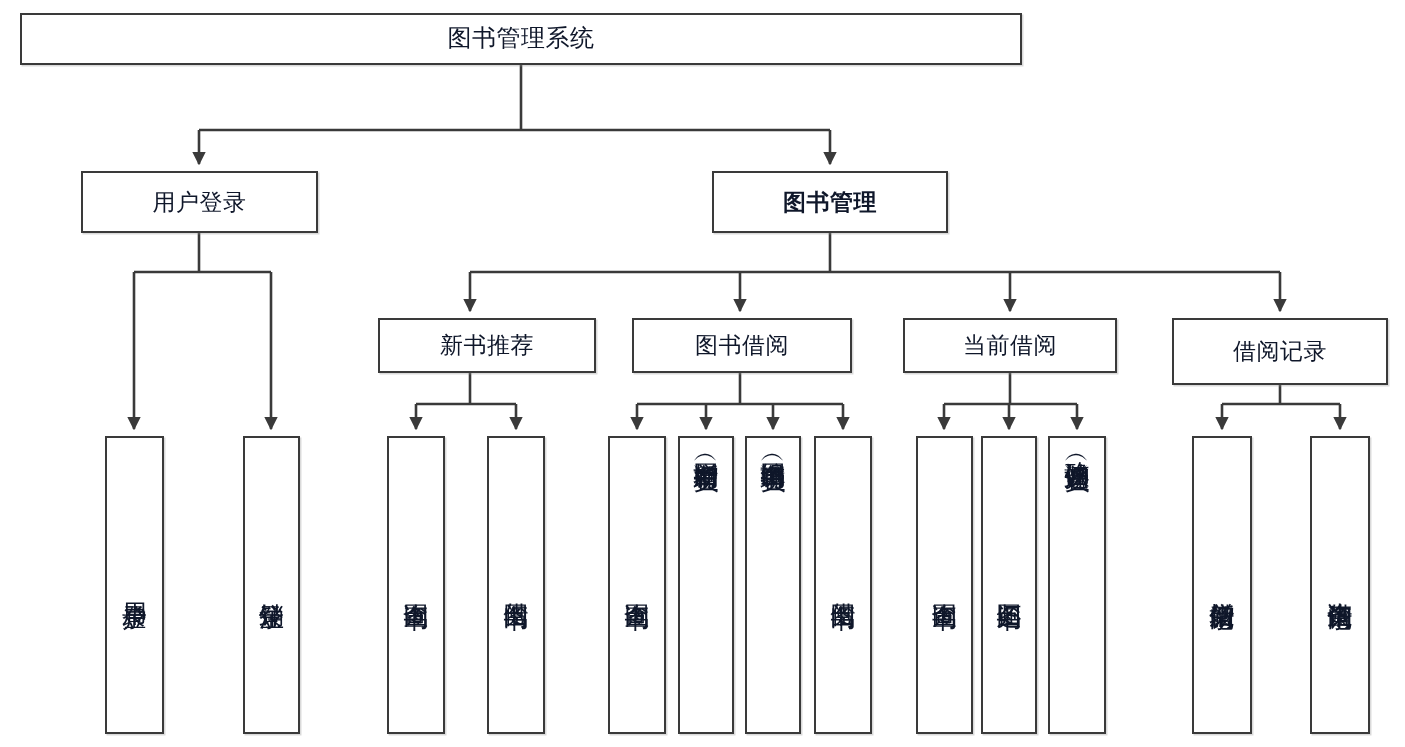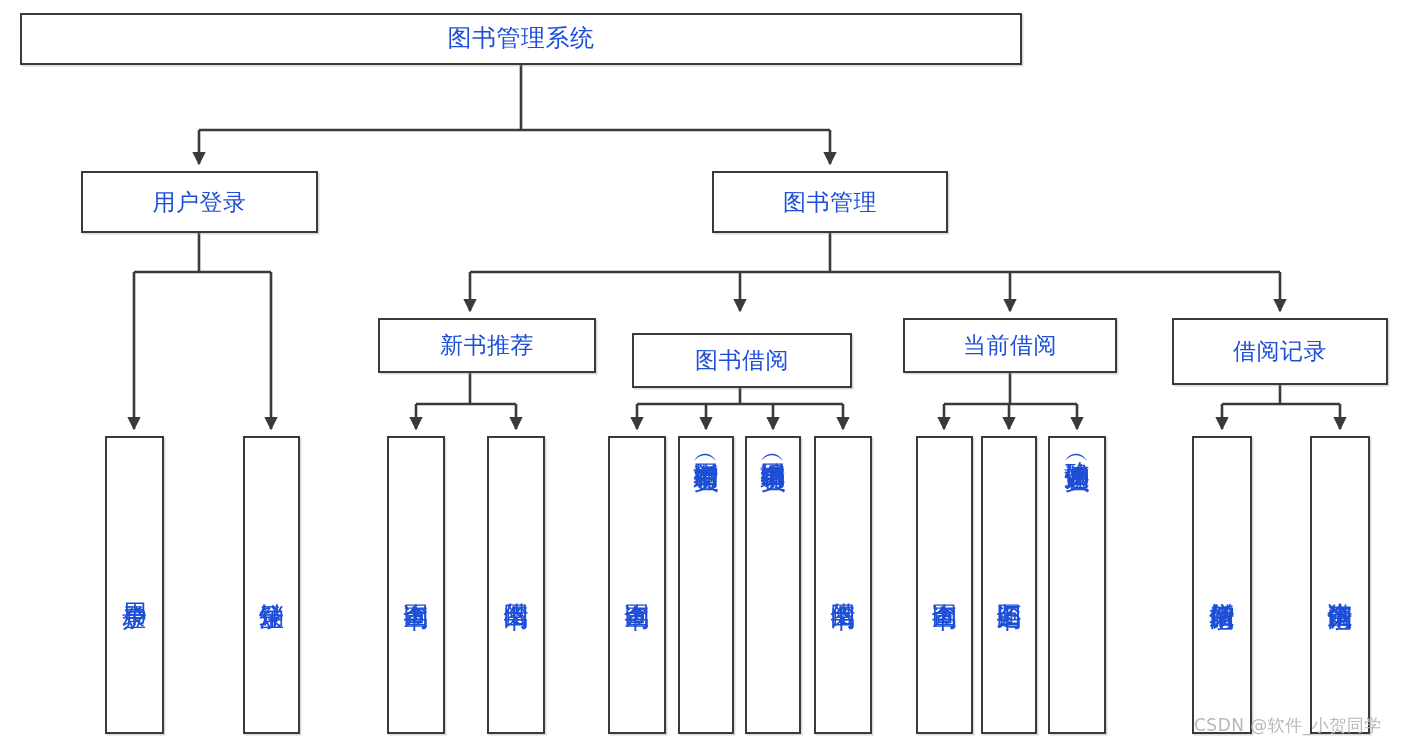--- a/index.html
+++ b/index.html
@@ -25,21 +25,21 @@
     height: 747px;
   }
   .node {
     position: absolute;
     box-sizing: border-box;
     border: 2.5px solid #3a3a3a;
     background: #ffffff;
     display: flex;
     align-items: center;
     justify-content: center;
-    color: #1d4ed8;
+    color: #0f172a;
     box-shadow: 1.5px 1.5px 0 rgba(150,150,150,0.35);
   }
   .node .label {
     white-space: pre;
     line-height: 1.05;
     letter-spacing: 0.5px;
   }
   
   .node.h .label {
     font-size: 23px;
@@ -127,28 +127,28 @@
     </g>
   </svg>
 
   <div class="node h root" style="left:20px; top:13px; width:1002px; height:52px;">
     <span class="label">图书管理系统</span>
   </div>
 
   <div class="node h" style="left:81px; top:171px; width:237px; height:62px;">
     <span class="label">用户登录</span>
   </div>
-  <div class="node h" style="left:712px; top:171px; width:236px; height:62px;">
+  <div class="node h" style="left:712px; top:171px; width:236px; height:62px;font-weight:bold;">
     <span class="label">图书管理</span>
   </div>
 
   <div class="node h" style="left:362px; top:318px; width:218px; height:55px;margin-left:16px;">
     <span class="label">新书推荐</span>
   </div>
-  <div class="node h" style="left:632px; top:318px; width:220px; height:55px;margin-top:15px;">
+  <div class="node h" style="left:632px; top:318px; width:220px; height:55px;">
     <span class="label">图书借阅</span>
   </div>
   <div class="node h" style="left:903px; top:318px; width:214px; height:55px;">
     <span class="label">当前借阅</span>
   </div>
   <div class="node h" style="left:1172px; top:318px; width:216px; height:67px;">
     <span class="label">借阅记录</span>
   </div>
 
   <div class="node v center" style="left:105px; top:436px; width:59px; height:298px;">
@@ -184,15 +184,14 @@
   <div class="node v" style="left:1048px; top:436px; width:58px; height:298px;">
     <span class="label">确认归还（管理员）</span>
   </div>
   <div class="node v center" style="left:1192px; top:436px; width:60px; height:298px;">
     <span class="label">新增借阅记录</span>
   </div>
   <div class="node v center" style="left:1310px; top:436px; width:60px; height:298px;">
     <span class="label">查询借阅记录</span>
   </div>
 
-  <div class="watermark" style="left:1194px; top:714px;">CSDN @软件_小贺同学</div>
 
 </div>
 
 </body></html>

